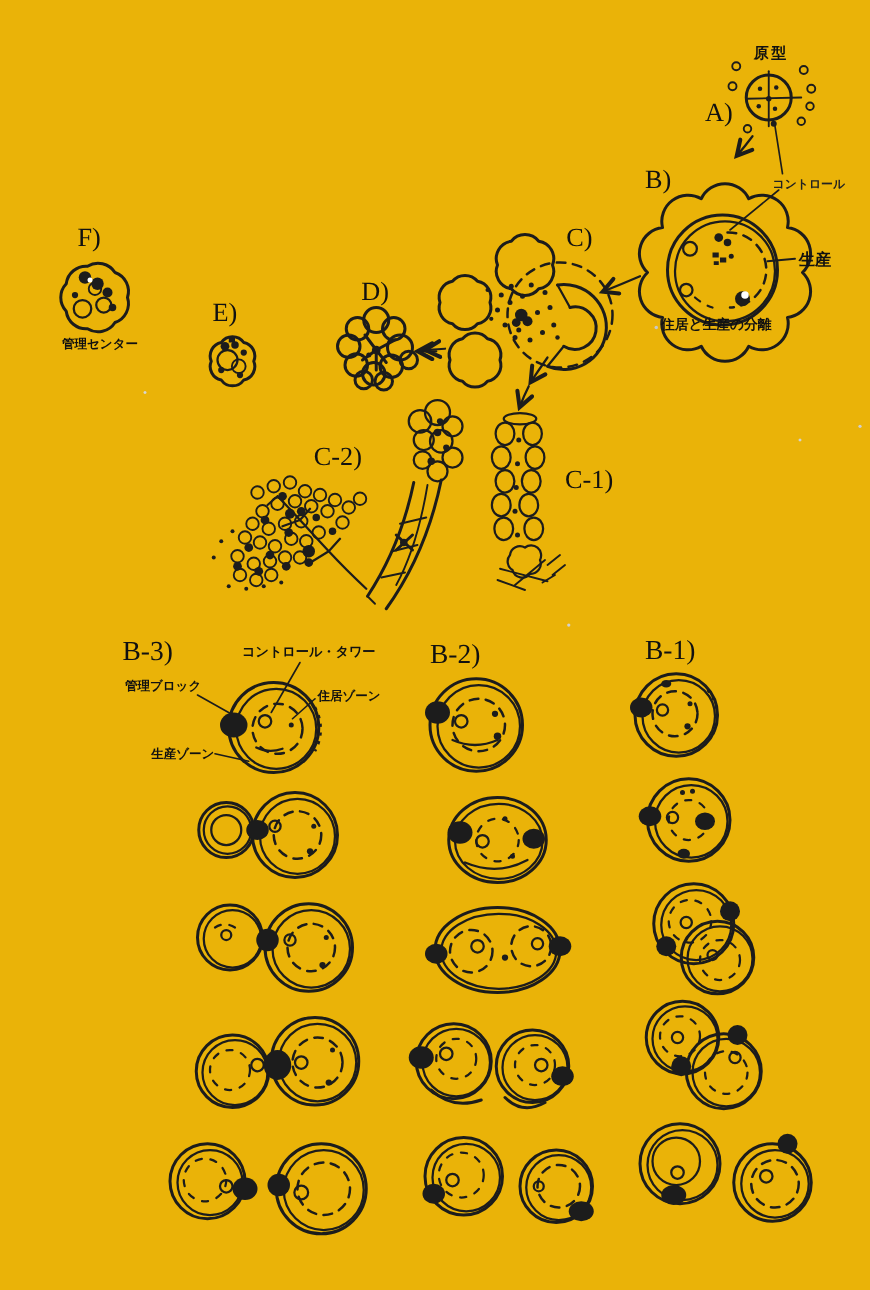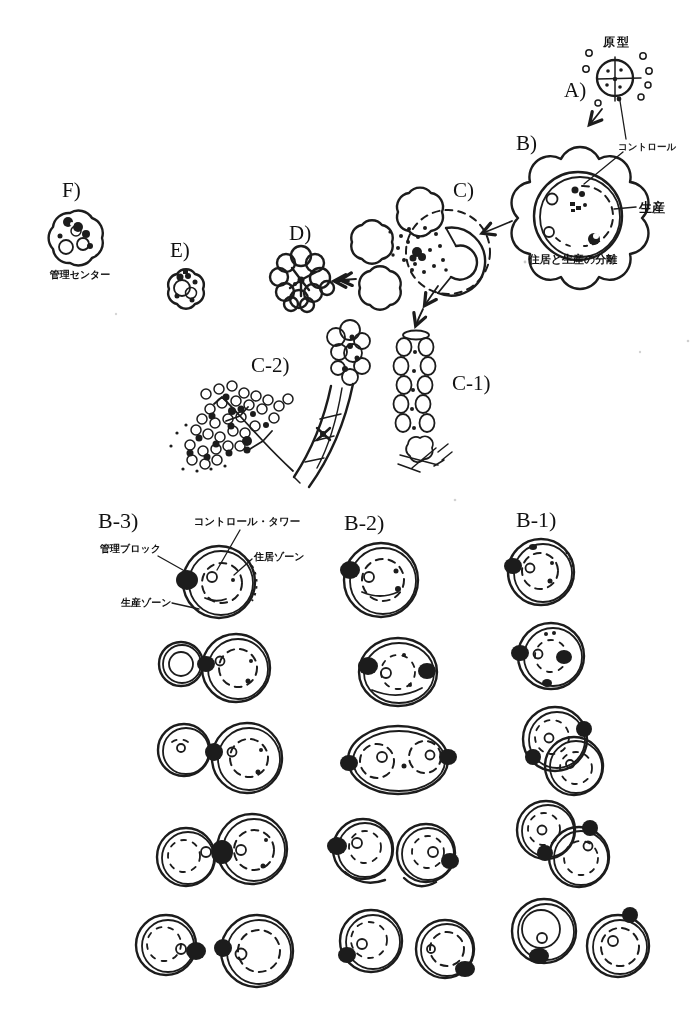--- a/index.html
+++ b/index.html
@@ -1,16 +1,16 @@
 <!DOCTYPE html>
 <html><head>
 <meta charset="utf-8">
 <style>
   html,body{margin:0;padding:0;background:#e8e8e8}
-  .page{position:relative;width:696px;height:1032px;background:#ffffff;overflow:hidden;
+  .page{position:relative;width:696px;height:1032px;background:#eab308;overflow:hidden;
         font-family:"Liberation Sans",sans-serif}
   svg{position:absolute;left:0;top:0}
   
   .s2{fill:none;stroke:#1c1c1c;stroke-width:2.4;stroke-linecap:round;stroke-linejoin:round}
   .s1{fill:none;stroke:#1c1c1c;stroke-width:1.8;stroke-linecap:round;stroke-linejoin:round}
   .s15{fill:none;stroke:#1c1c1c;stroke-width:1.5;stroke-linecap:round}
   .sth{fill:none;stroke:#1c1c1c;stroke-width:1.3;stroke-linecap:round}
   .dsh{fill:none;stroke:#1c1c1c;stroke-width:2;stroke-dasharray:7 6;stroke-linecap:round}
   .dsh2{fill:none;stroke:#1c1c1c;stroke-width:1.8;stroke-dasharray:5 7;stroke-linecap:round}
   .dotarc{fill:none;stroke:#1c1c1c;stroke-width:2;stroke-dasharray:2.5 4.5}

